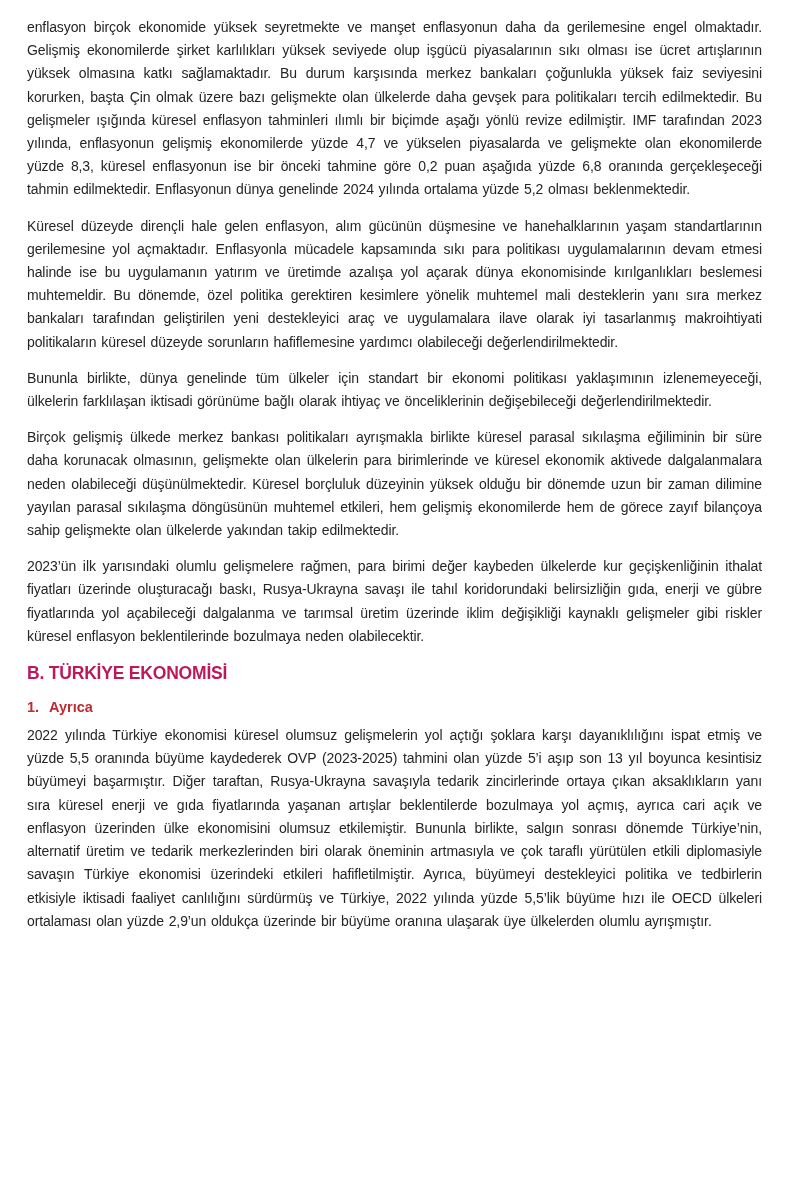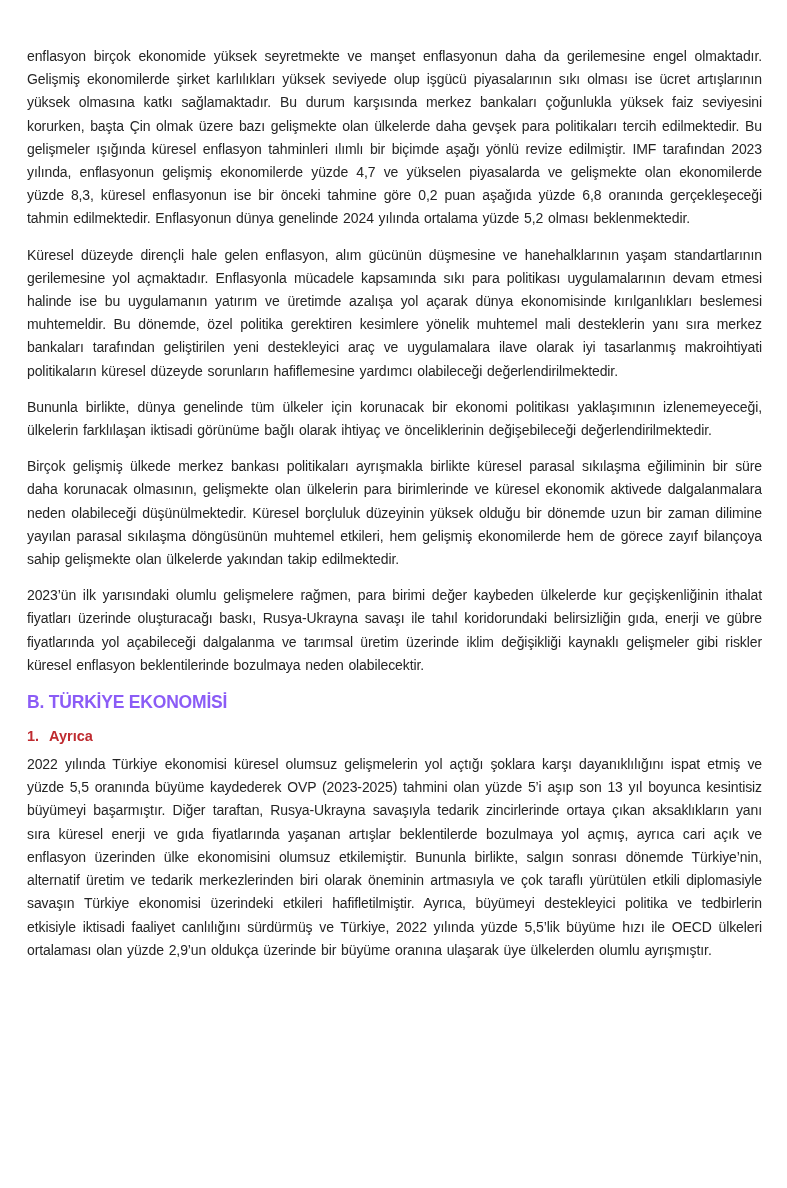--- a/index.html
+++ b/index.html
@@ -6,38 +6,38 @@
     margin: 0;
     padding: 0;
     background: #ffffff;
   }
   .page {
     position: relative;
     width: 787px;
     height: 1188px;
     box-sizing: border-box;
     background: #ffffff;
-    padding: 45px 25px 0 27px;
+    padding: 16px 25px 0 27px;
     font-family: "Liberation Sans", sans-serif;
     color: #252525;
     overflow: hidden;
   }
   .body-par {
     margin: 0 0 13px 0;
     font-size: 14px;
     line-height: 23.2px;
     text-align: justify;
     letter-spacing: -0.1px;
     word-spacing: 1px;
   }
   .h-section {
     margin: 15px 0 0 0;
     font-size: 17.5px;
     font-weight: bold;
-    color: #8b5cf6;
+    color: #be185d;
     letter-spacing: -0.2px;
   }
   .h-subsection {
     margin: 15px 0 9px 0;
     font-size: 14.5px;
     font-weight: bold;
     color: #bf2b30;
     display: flex;
     align-items: baseline;
   }
@@ -48,21 +48,21 @@
 </style>
 </head>
 <body>
 
 <div class="page">
 
   <p class="body-par">enflasyon birçok ekonomide yüksek seyretmekte ve manşet enflasyonun daha da gerilemesine engel olmaktadır. Gelişmiş ekonomilerde şirket karlılıkları yüksek seviyede olup işgücü piyasalarının sıkı olması ise ücret artışlarının yüksek olmasına katkı sağlamaktadır. Bu durum karşısında merkez bankaları çoğunlukla yüksek faiz seviyesini korurken, başta Çin olmak üzere bazı gelişmekte olan ülkelerde daha gevşek para politikaları tercih edilmektedir. Bu gelişmeler ışığında küresel enflasyon tahminleri ılımlı bir biçimde aşağı yönlü revize edilmiştir. IMF tarafından 2023 yılında, enflasyonun gelişmiş ekonomilerde yüzde 4,7 ve yükselen piyasalarda ve gelişmekte olan ekonomilerde yüzde 8,3, küresel enflasyonun ise bir önceki tahmine göre 0,2 puan aşağıda yüzde 6,8 oranında gerçekleşeceği tahmin edilmektedir. Enflasyonun dünya genelinde 2024 yılında ortalama yüzde 5,2 olması beklenmektedir.</p>
 
   <p class="body-par">Küresel düzeyde dirençli hale gelen enflasyon, alım gücünün düşmesine ve hanehalklarının yaşam standartlarının gerilemesine yol açmaktadır. Enflasyonla mücadele kapsamında sıkı para politikası uygulamalarının devam etmesi halinde ise bu uygulamanın yatırım ve üretimde azalışa yol açarak dünya ekonomisinde kırılganlıkları beslemesi muhtemeldir. Bu dönemde, özel politika gerektiren kesimlere yönelik muhtemel mali desteklerin yanı sıra merkez bankaları tarafından geliştirilen yeni destekleyici araç ve uygulamalara ilave olarak iyi tasarlanmış makroihtiyati politikaların küresel düzeyde sorunların hafiflemesine yardımcı olabileceği değerlendirilmektedir.</p>
 
-  <p class="body-par">Bununla birlikte, dünya genelinde tüm ülkeler için korunacak bir ekonomi politikası yaklaşımının izlenemeyeceği, ülkelerin farklılaşan iktisadi görünüme bağlı olarak ihtiyaç ve önceliklerinin değişebileceği değerlendirilmektedir.</p>
+  <p class="body-par">Bununla birlikte, dünya genelinde tüm ülkeler için standart bir ekonomi politikası yaklaşımının izlenemeyeceği, ülkelerin farklılaşan iktisadi görünüme bağlı olarak ihtiyaç ve önceliklerinin değişebileceği değerlendirilmektedir.</p>
 
   <p class="body-par">Birçok gelişmiş ülkede merkez bankası politikaları ayrışmakla birlikte küresel parasal sıkılaşma eğiliminin bir süre daha korunacak olmasının, gelişmekte olan ülkelerin para birimlerinde ve küresel ekonomik aktivede dalgalanmalara neden olabileceği düşünülmektedir. Küresel borçluluk düzeyinin yüksek olduğu bir dönemde uzun bir zaman dilimine yayılan parasal sıkılaşma döngüsünün muhtemel etkileri, hem gelişmiş ekonomilerde hem de görece zayıf bilançoya sahip gelişmekte olan ülkelerde yakından takip edilmektedir.</p>
 
   <p class="body-par">2023’ün ilk yarısındaki olumlu gelişmelere rağmen, para birimi değer kaybeden ülkelerde kur geçişkenliğinin ithalat fiyatları üzerinde oluşturacağı baskı, Rusya-Ukrayna savaşı ile tahıl koridorundaki belirsizliğin gıda, enerji ve gübre fiyatlarında yol açabileceği dalgalanma ve tarımsal üretim üzerinde iklim değişikliği kaynaklı gelişmeler gibi riskler küresel enflasyon beklentilerinde bozulmaya neden olabilecektir.</p>
 
   <h1 class="h-section">B. TÜRKİYE EKONOMİSİ</h1>
 
   <h2 class="h-subsection">
     <span class="num">1.</span>
     <span class="ttl">Ayrıca</span>

